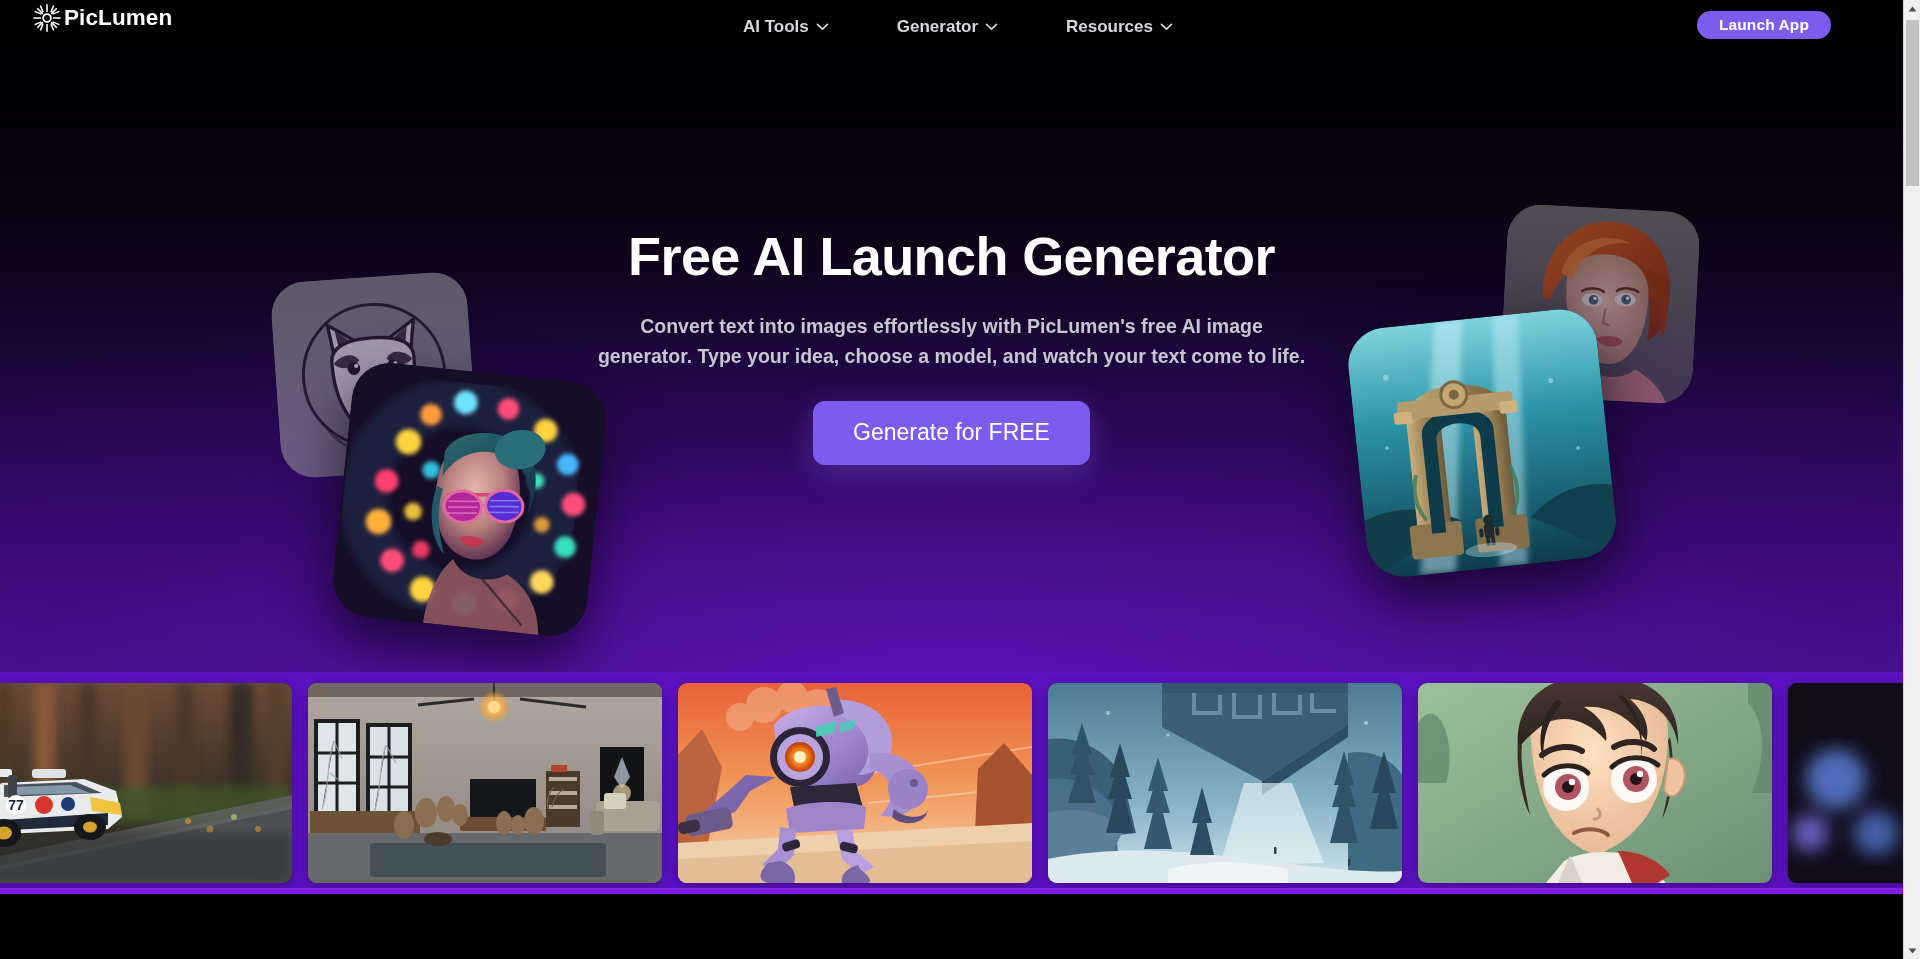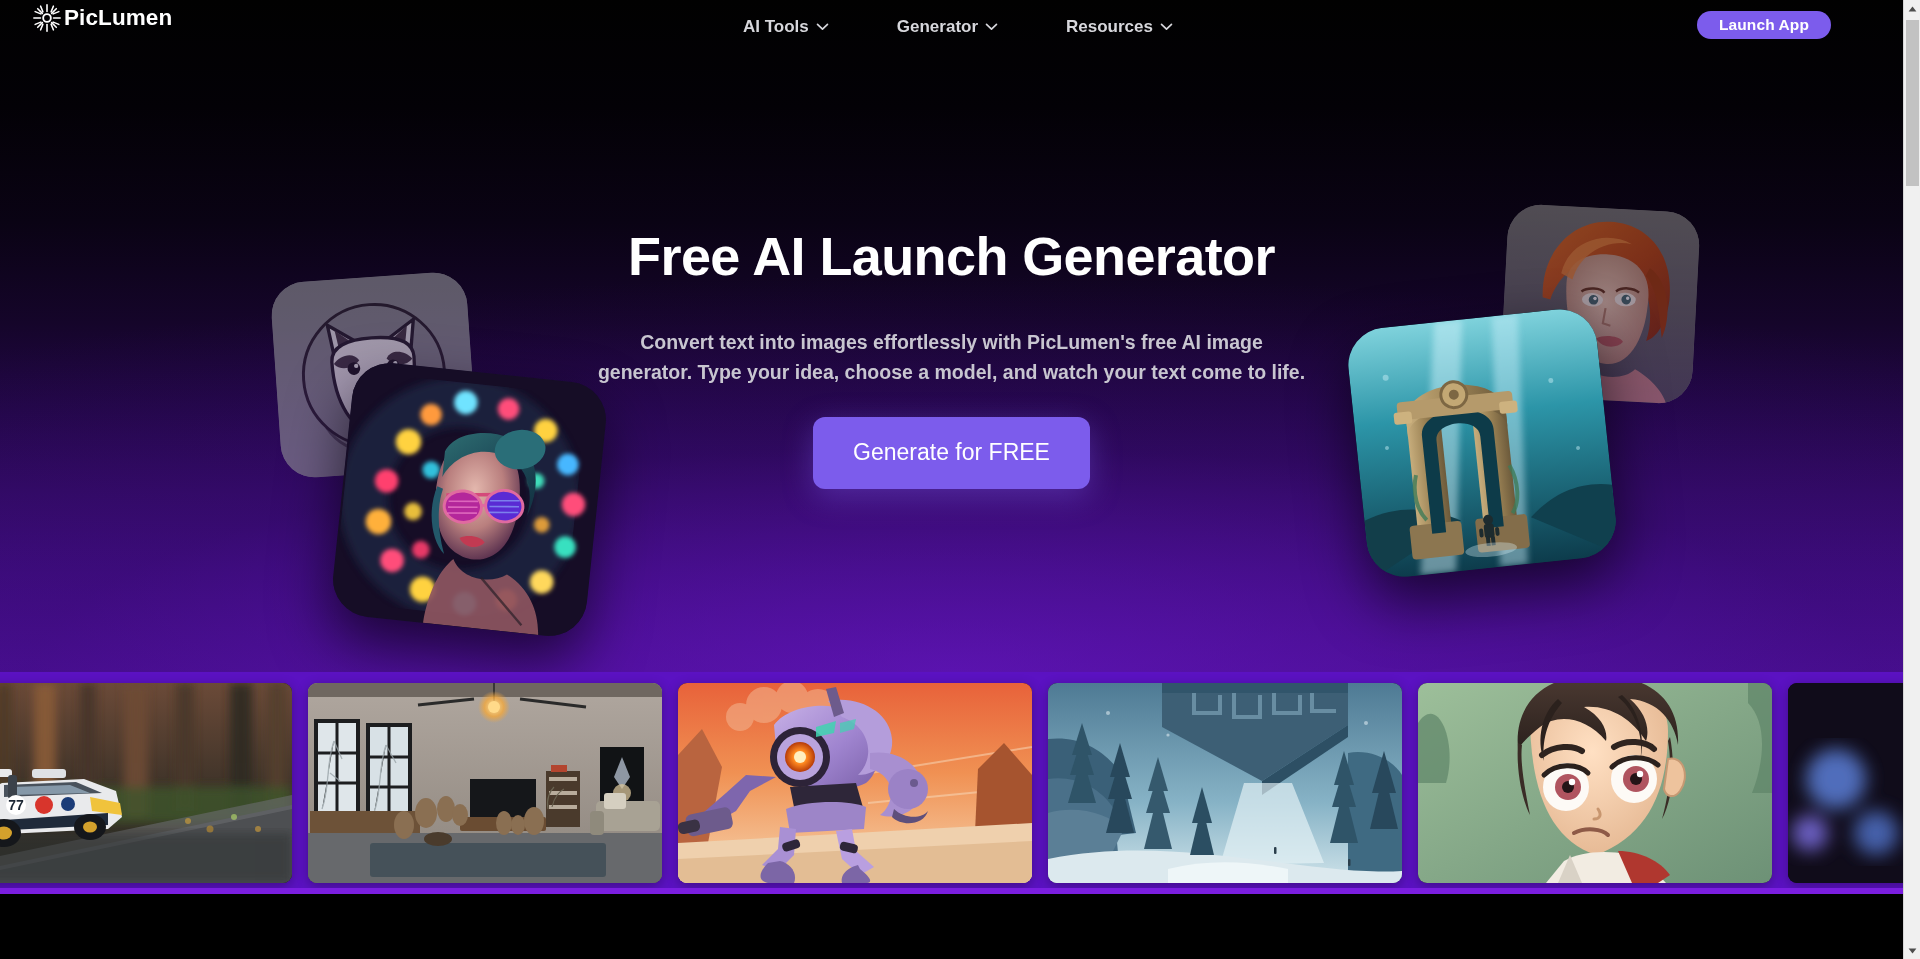--- a/index.html
+++ b/index.html
@@ -123,30 +123,30 @@
   }
   .hero-title {
     color: #ffffff;
     font-size: 54px;
     line-height: 1.12;
     font-weight: 700;
     letter-spacing: -0.6px;
     white-space: nowrap;
   }
   .hero-sub {
-    margin-top: 42px;
+    margin-top: 26px;
     color: #c8c6d0;
     font-size: 19.5px;
     line-height: 1.52;
     font-weight: 700;
     padding: 0 22px;
   }
   .cta-btn {
     margin-top: 29px;
-    height: 72px;
+    height: 64px;
     padding: 0 40px;
     border: none;
     border-radius: 12px;
     background: #7c5cec;
     color: #ffffff;
     font-family: "Liberation Sans", sans-serif;
     font-size: 23px;
     font-weight: 400;
     cursor: pointer;
     box-shadow: 0 8px 30px rgba(124,92,236,0.38);

